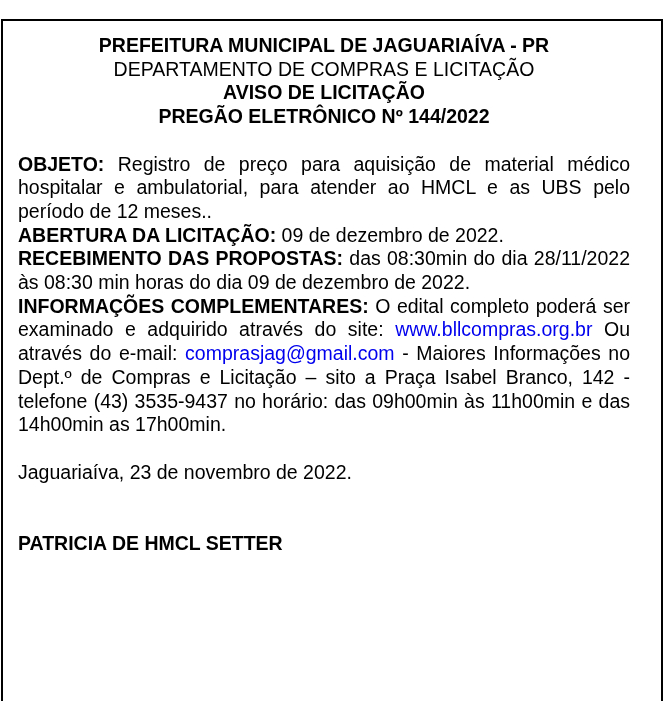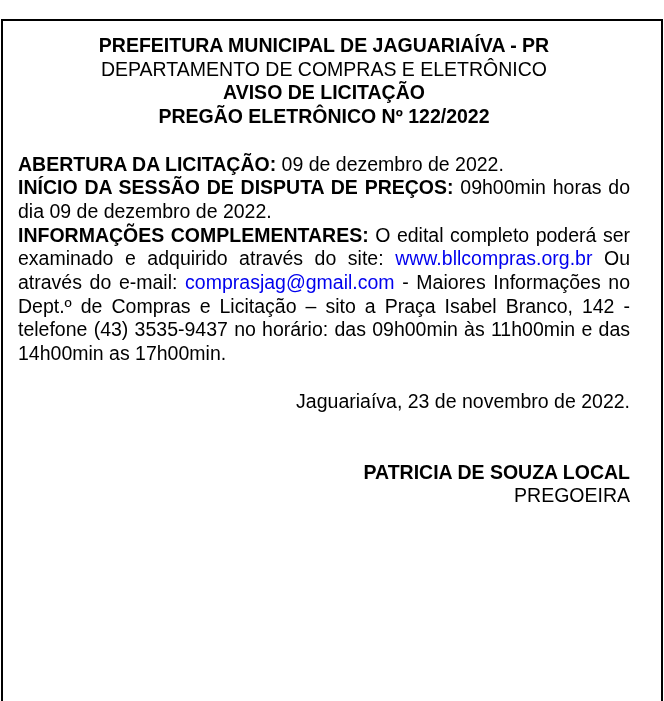--- a/index.html
+++ b/index.html
@@ -21,47 +21,47 @@
   }
   .hdr { text-align: center; }
   .bold { font-weight: bold; }
   p.sec { text-align: justify; }
   p.sec b { font-weight: bold; }
   a.doc-link {
     color: var(--link, #0000ee);
     cursor: pointer;
   }
   .blank { height: 23.7px; }
-  .center { text-align: right; }
+  .center { text-align: left; }
 </style>
 </head>
 <body>
 
 <div class="page">
 
   <div class="hdr bold">PREFEITURA MUNICIPAL DE JAGUARIAÍVA - PR</div>
-  <div class="hdr">DEPARTAMENTO DE COMPRAS E ELETRÔNICO</div>
+  <div class="hdr">DEPARTAMENTO DE COMPRAS E LICITAÇÃO</div>
   <div class="hdr bold">AVISO DE LICITAÇÃO</div>
-  <div class="hdr bold">PREGÃO ELETRÔNICO Nº 122/2022</div>
+  <div class="hdr bold">PREGÃO ELETRÔNICO Nº 144/2022</div>
 
   <div class="blank"></div>
 
+  <p class="sec"><b>OBJETO:</b> <span>Registro de preço para aquisição de material médico hospitalar e ambulatorial, para atender ao HMCL e as UBS pelo período de 12 meses..</span></p>
 
   <p class="sec"><b>ABERTURA DA LICITAÇÃO:</b> <span>09 de dezembro de 2022.</span></p>
 
+  <p class="sec"><b>RECEBIMENTO DAS PROPOSTAS:</b> <span>das 08:30min do dia 28/11/2022 às 08:30 min horas do dia 09 de dezembro de 2022.</span></p>
 
 
-  <p class="sec"><b>INÍCIO DA SESSÃO DE DISPUTA DE PREÇOS:</b> <span>09h00min horas do dia 09 de dezembro de 2022.</span></p>
 
 
   <p class="sec"><b>INFORMAÇÕES COMPLEMENTARES:</b> <span>O edital completo poderá ser examinado e adquirido através do site:</span> <a class="doc-link">www.bllcompras.org.br</a> <span>Ou através do e-mail:</span> <a class="doc-link">comprasjag@gmail.com</a> <span>- Maiores Informações no Dept.º de Compras e Licitação – sito a Praça Isabel Branco, 142 - telefone (43) 3535-9437 no horário: das 09h00min às 11h00min e das 14h00min as 17h00min.</span></p>
 
   <div class="blank"></div>
 
   <div class="center">Jaguariaíva, 23 de novembro de 2022.</div>
 
   <div class="blank"></div>
   <div class="blank"></div>
 
-  <div class="center bold">PATRICIA DE SOUZA LOCAL</div>
-  <div class="center">PREGOEIRA</div>
+  <div class="center bold">PATRICIA DE HMCL SETTER</div>
 
 </div>
 
 </body></html>

